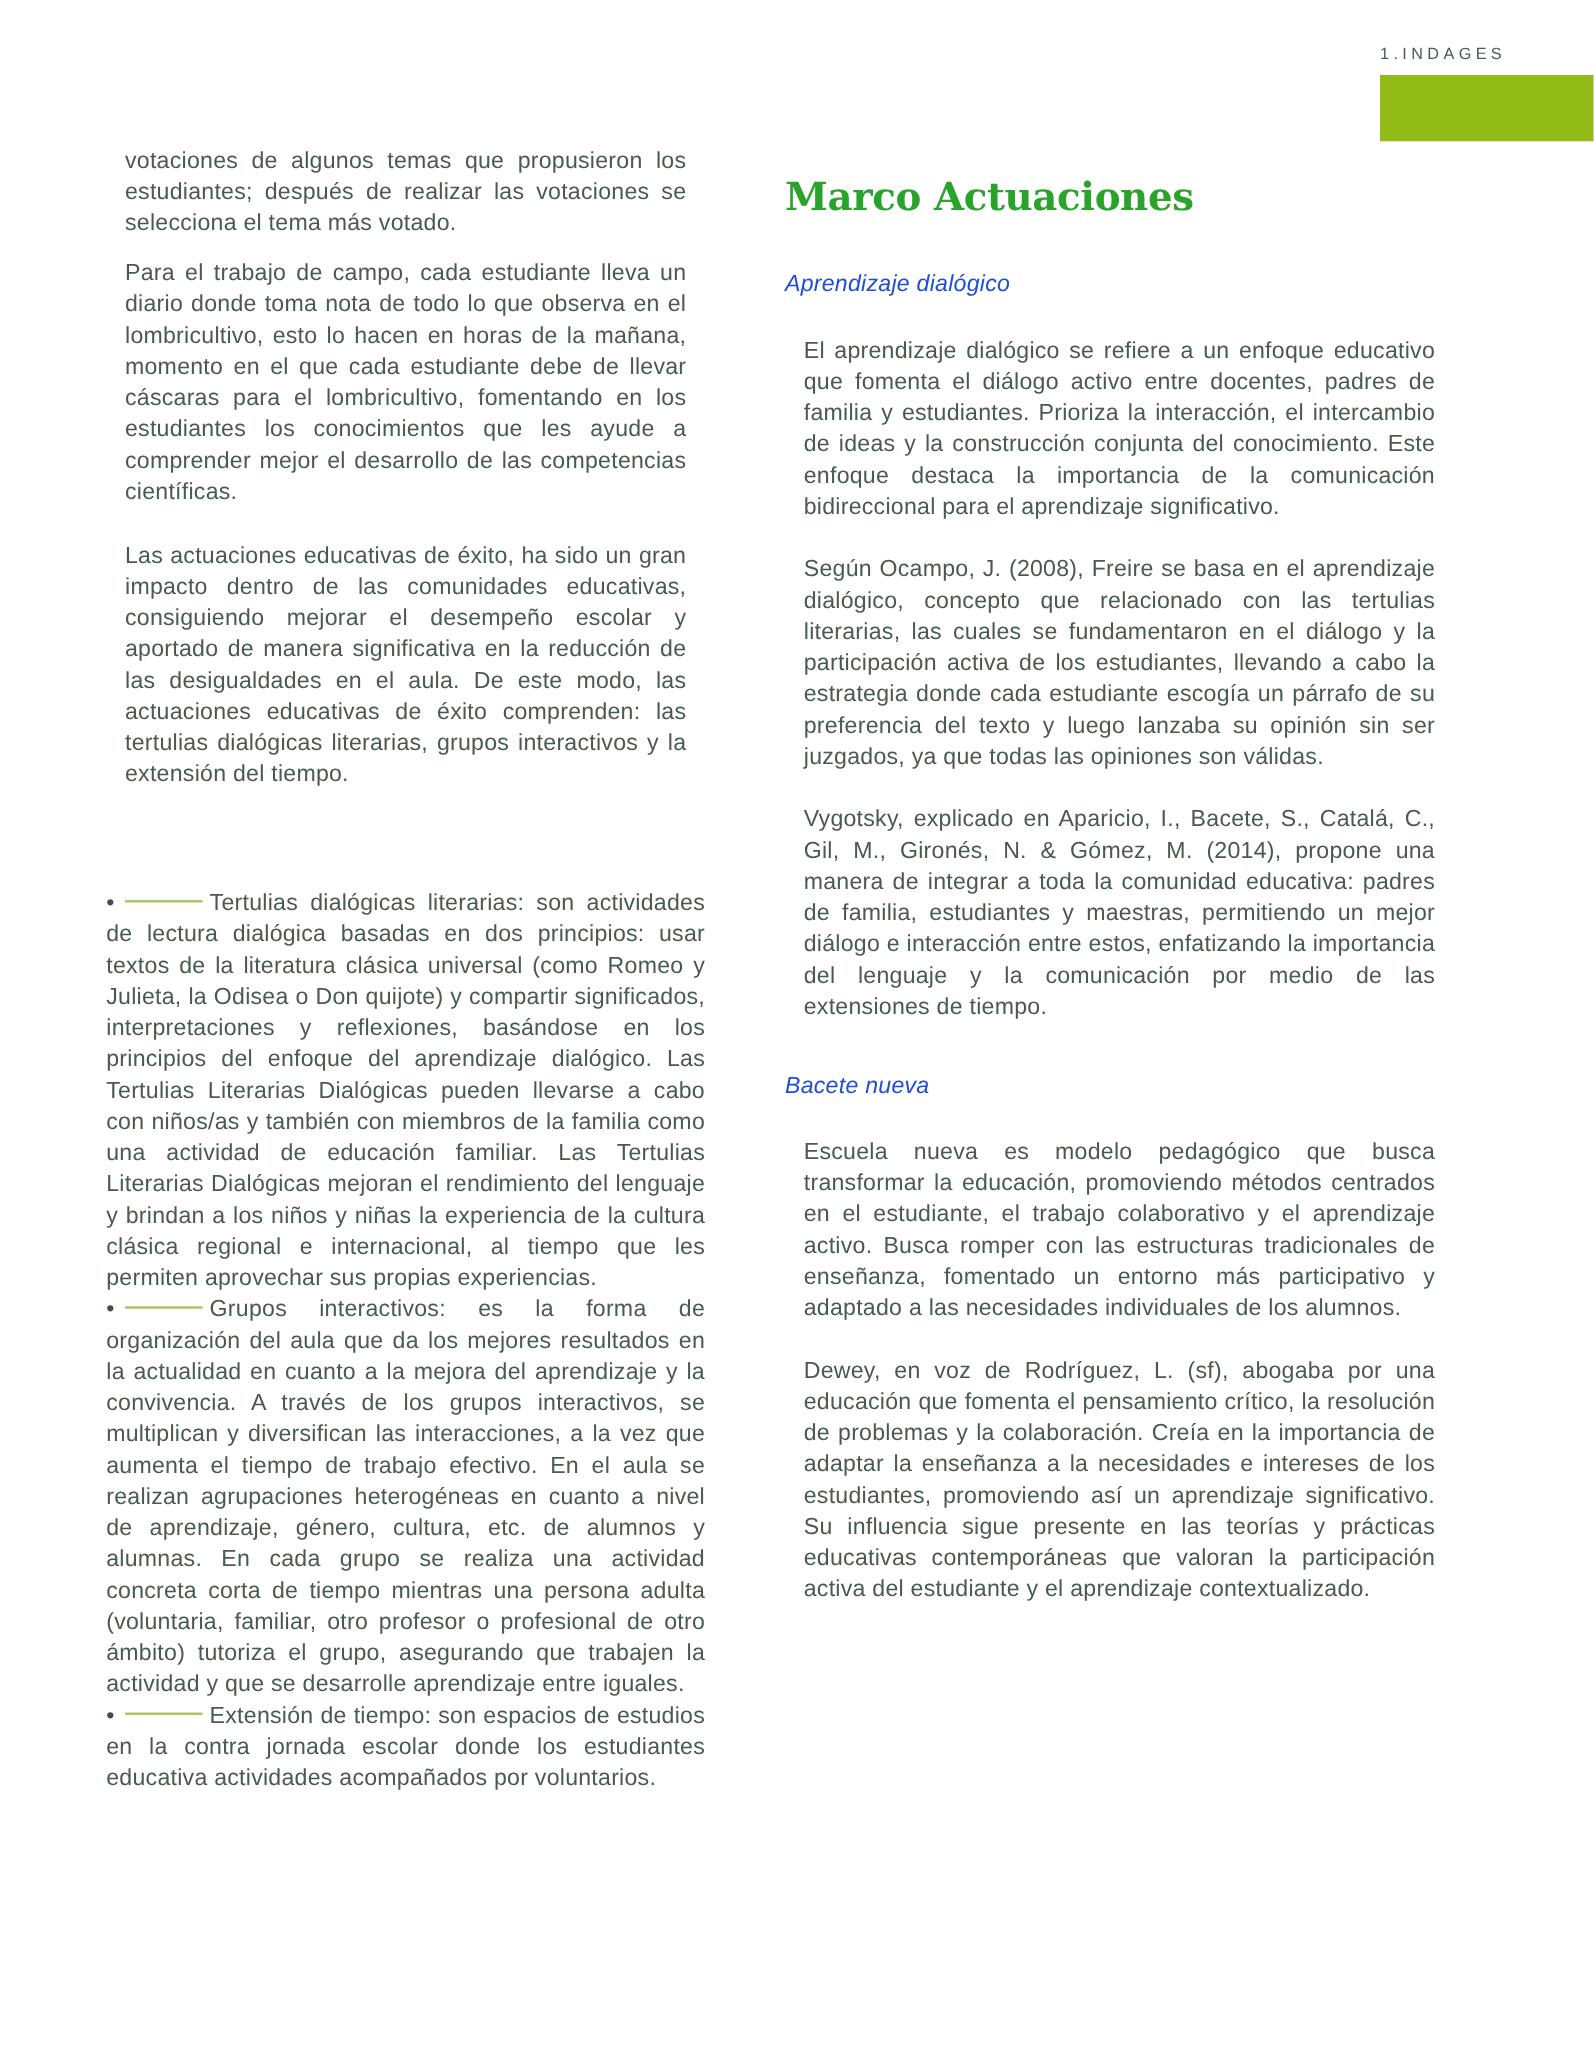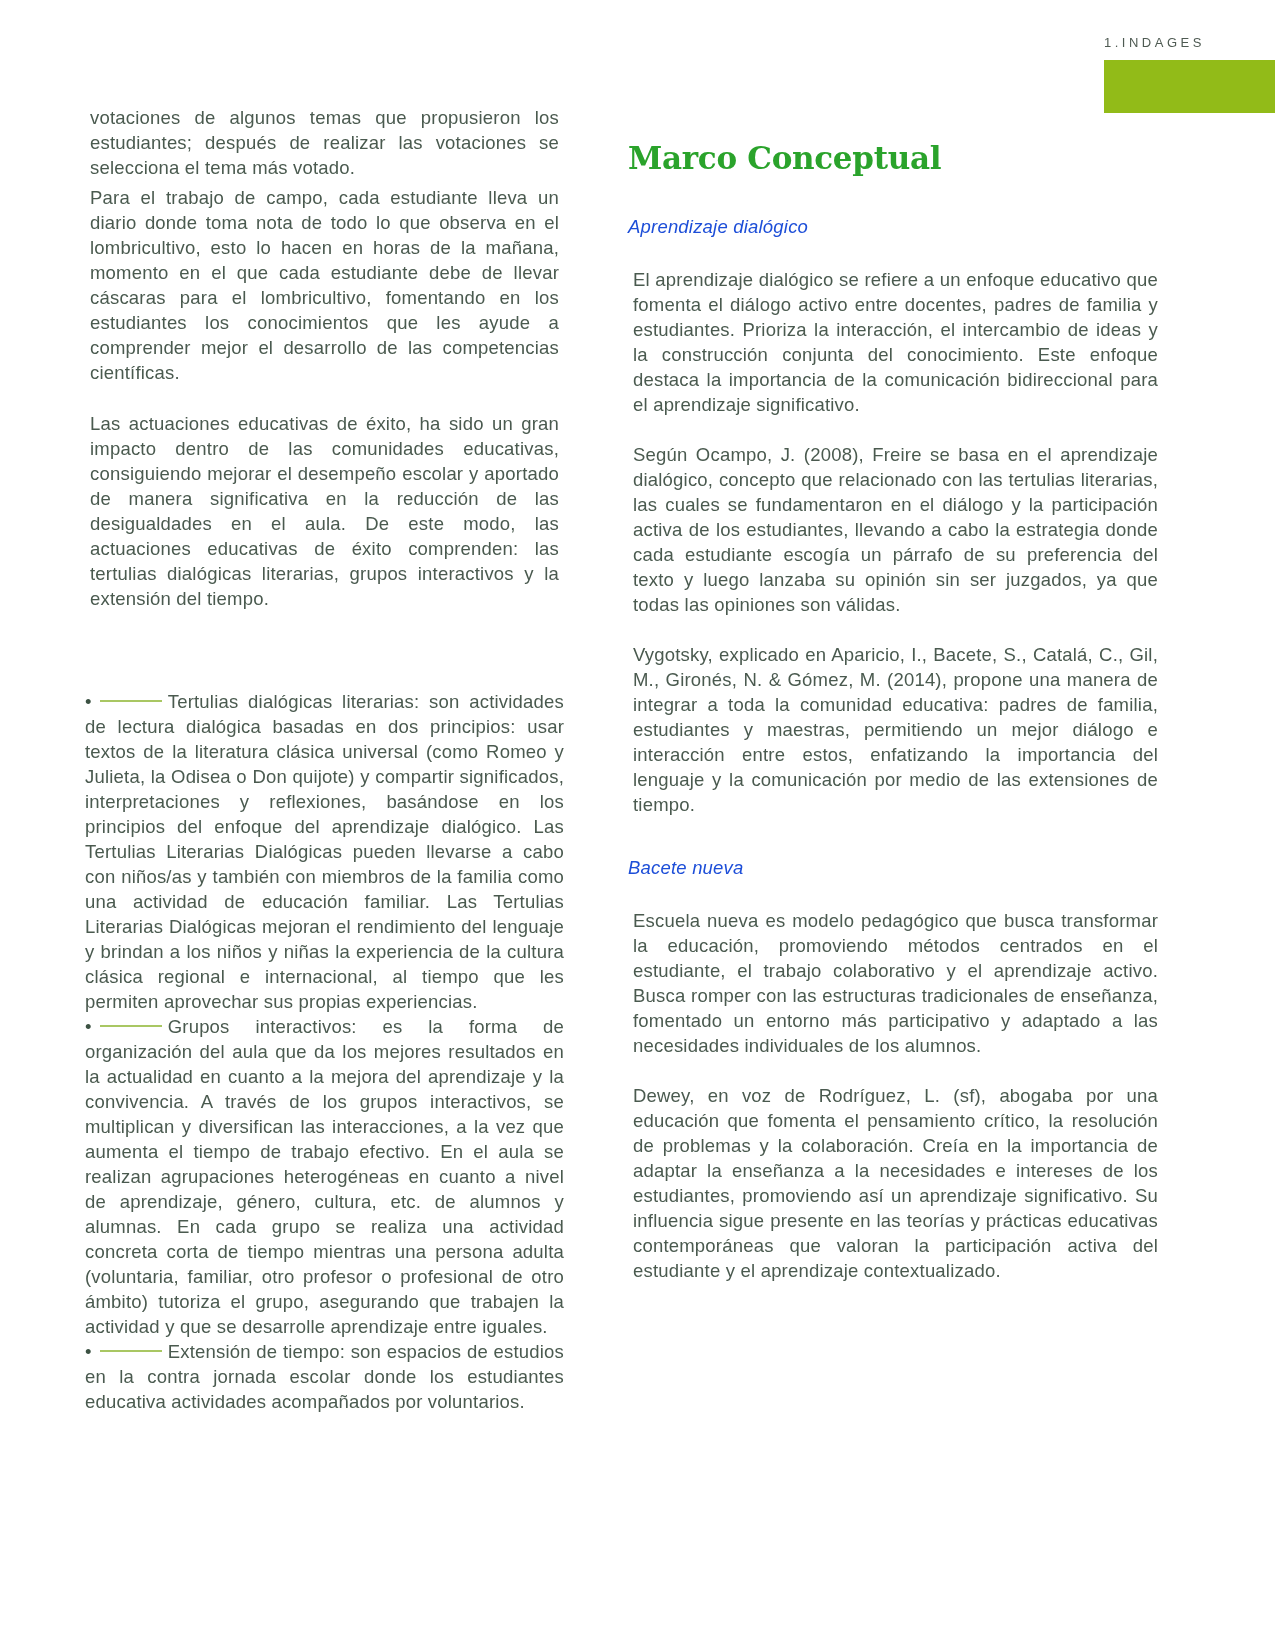--- a/index.html
+++ b/index.html
@@ -22,21 +22,21 @@
     white-space: nowrap;
   }
   .accent-block { margin-top: 10px; width: 172px; height: 53px; background: #92bb18; }
 
   
   .col { position: absolute; top: 0; }
   .col-left  { left: 85px;  top: 100px; width: 479px; }
   .col-right { left: 628px; top: 140px; width: 535px; }
 
   .body-p {
-    margin: 5px;
+    margin: 15px;
     font-size: 18.5px;
     line-height: 25px;
     letter-spacing: 0.2px;
     color: #4a5a4f;
     text-align: justify;
   }
 
   .sub-heading {
     margin: 29px 0 0 0;
     font-size: 18.5px;
@@ -101,21 +101,21 @@
     <div class="bullets">
       <p class="body-p bullet-item"><span class="bullet-dot">•</span><span class="bullet-leader"></span><span class="bullet-term">Tertulias dialógicas literarias:</span> <span class="bullet-text">son actividades de lectura dialógica basadas en dos principios: usar textos de la literatura clásica universal (como Romeo y Julieta, la Odisea o Don quijote) y compartir significados, interpretaciones y reflexiones, basándose en los principios del enfoque del aprendizaje dialógico. Las Tertulias Literarias Dialógicas pueden llevarse a cabo con niños/as y también con miembros de la familia como una actividad de educación familiar. Las Tertulias Literarias Dialógicas mejoran el rendimiento del lenguaje y brindan a los niños y niñas la experiencia de la cultura clásica regional e internacional, al tiempo que les permiten aprovechar sus propias experiencias.</span></p>
 
       <p class="body-p bullet-item"><span class="bullet-dot">•</span><span class="bullet-leader"></span><span class="bullet-term">Grupos interactivos:</span> <span class="bullet-text">es la forma de organización del aula que da los mejores resultados en la actualidad en cuanto a la mejora del aprendizaje y la convivencia. A través de los grupos interactivos, se multiplican y diversifican las interacciones, a la vez que aumenta el tiempo de trabajo efectivo. En el aula se realizan agrupaciones heterogéneas en cuanto a nivel de aprendizaje, género, cultura, etc. de alumnos y alumnas. En cada grupo se realiza una actividad concreta corta de tiempo mientras una persona adulta (voluntaria, familiar, otro profesor o profesional de otro ámbito) tutoriza el grupo, asegurando que trabajen la actividad y que se desarrolle aprendizaje entre iguales.</span></p>
 
       <p class="body-p bullet-item"><span class="bullet-dot">•</span><span class="bullet-leader"></span><span class="bullet-term">Extensión de tiempo:</span> <span class="bullet-text">son espacios de estudios en la contra jornada escolar donde los estudiantes educativa actividades acompañados por voluntarios.</span></p>
     </div>
   </section>
 
   <section class="col col-right">
-    <h1 class="main-title">Marco Conceptual</h1>
+    <h1 class="main-title">Marco Actuaciones</h1>
 
 
     <h3 class="sub-heading">Aprendizaje dialógico</h3>
 
     <p class="body-p after-head">El aprendizaje dialógico se refiere a un enfoque educativo que fomenta el diálogo activo entre docentes, padres de familia y estudiantes. Prioriza la interacción, el intercambio de ideas y la construcción conjunta del conocimiento. Este enfoque destaca la importancia de la comunicación bidireccional para el aprendizaje significativo.</p>
     <p class="body-p">Según Ocampo, J. (2008), Freire se basa en el aprendizaje dialógico, concepto que relacionado con las tertulias literarias, las cuales se fundamentaron en el diálogo y la participación activa de los estudiantes, llevando a cabo la estrategia donde cada estudiante escogía un párrafo de su preferencia del texto y luego lanzaba su opinión sin ser juzgados, ya que todas las opiniones son válidas.</p>
     <p class="body-p">Vygotsky, explicado en Aparicio, I., Bacete, S., Catalá, C., Gil, M., Gironés, N. &amp; Gómez, M. (2014), propone una manera de integrar a toda la comunidad educativa: padres de familia, estudiantes y maestras, permitiendo un mejor diálogo e interacción entre estos, enfatizando la importancia del lenguaje y la comunicación por medio de las extensiones de tiempo.</p>
 
     <h3 class="sub-heading">Bacete nueva</h3>
 

